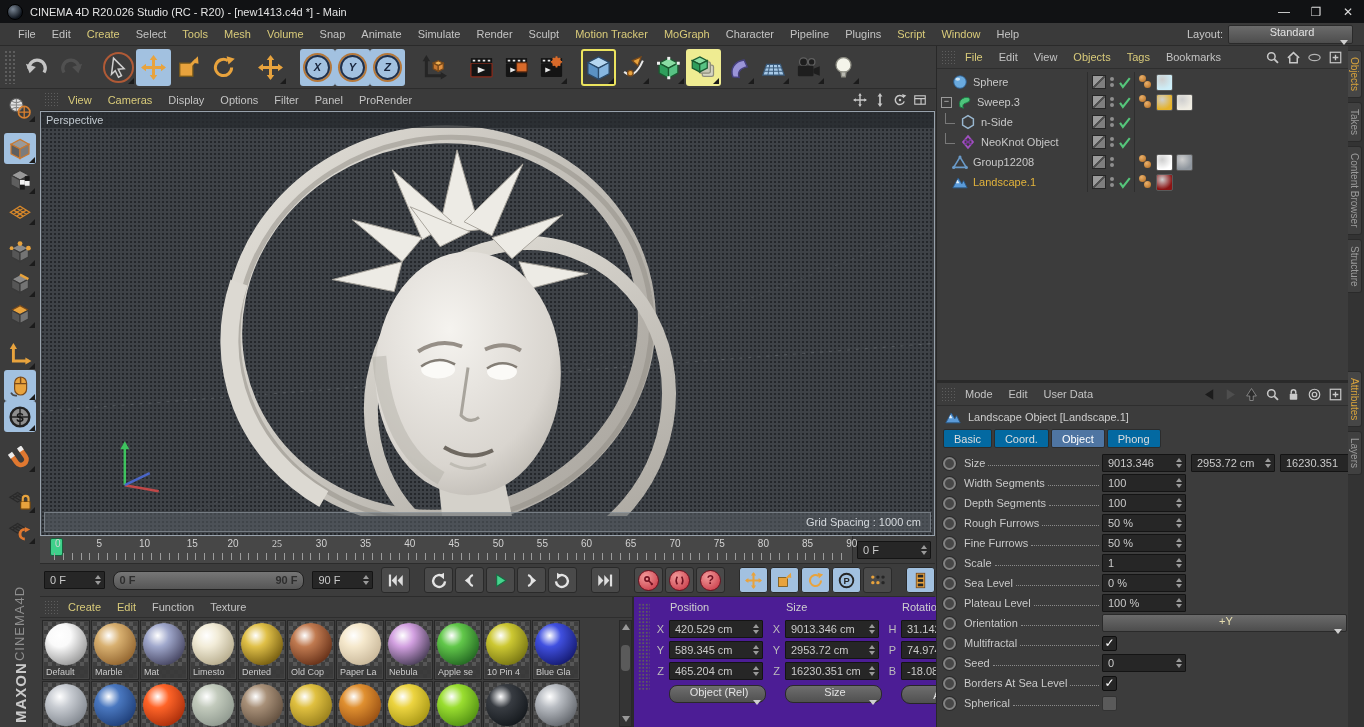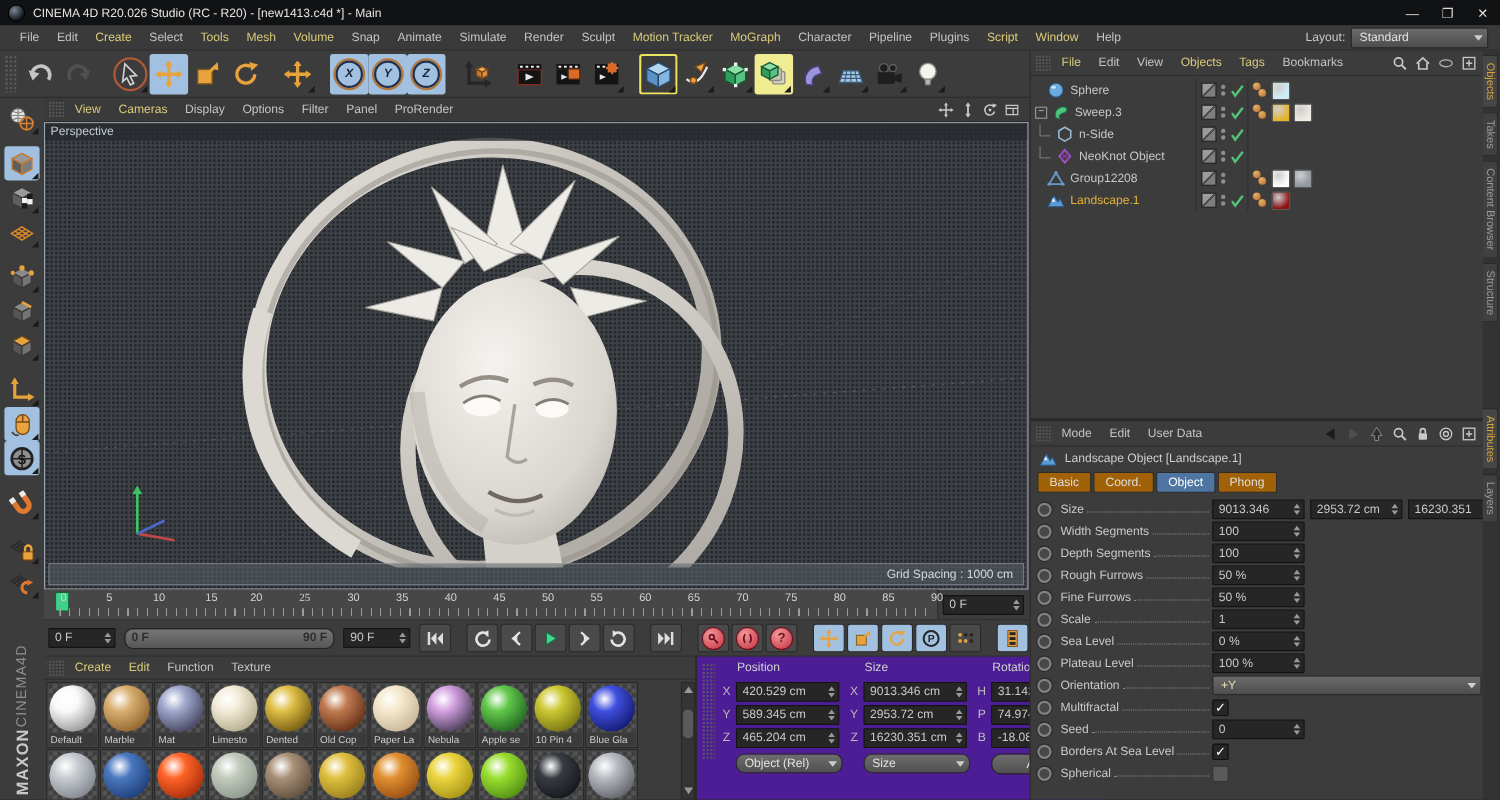--- a/index.html
+++ b/index.html
@@ -17,21 +17,21 @@
   .wbtns{margin-left:auto;display:flex;height:23px;}
   .wbtn{width:32px;height:23px;display:flex;align-items:center;justify-content:center;color:#ddd;font-size:12px;}
 
   
   .menubar{position:absolute;left:0;top:23px;width:1364px;height:23px;background:#3a3a3a;
            border-bottom:1px solid #2a2a2a;display:flex;align-items:center;padding-left:10px;box-sizing:border-box;}
   .mi{padding:0 8px;color:#c4c4c4;white-space:nowrap;}
   .mi.accent{color:#d9cb7a;}
   .layoutbox{margin-left:auto;display:flex;align-items:center;gap:5px;padding-right:6px;}
   .dd{display:flex;align-items:center;background:linear-gradient(#6b6b6b,#4d4d4d);
-      border:1px solid #2a2a2a;border-radius:2px;height:17px;padding:0 4px 0 7px;color:#e2e2e2;}
+      border:1px solid #2a2a2a;border-radius:2px;height:17px;padding:0 4px 0 7px;color:#e2e2e2;flex-direction:column;}
   .dd .arr{margin-left:auto;width:0;height:0;border:4px solid transparent;border-top:5px solid #cfcfcf;transform:translateY(2px);}
   .dd-layout{width:112px;}
 
   
   .toolbar{position:absolute;left:0;top:46px;width:1364px;height:43px;background:#3c3c3c;
            border-bottom:1px solid #2c2c2c;display:flex;align-items:center;padding-left:4px;box-sizing:border-box;}
   .hgrip{width:11px;height:34px;margin-right:4px;flex:none;
          background:radial-gradient(#5d5d5d 1px,transparent 1.2px);background-size:4px 4px;}
   .tb{position:relative;width:35px;height:37px;border-radius:3px;display:flex;align-items:center;
       justify-content:center;flex:none;}
@@ -183,21 +183,21 @@
   .tagdots i{position:absolute;width:7px;height:7px;border-radius:50%;
              background:radial-gradient(circle at 35% 30%,#eab06a,#b06a20);}
   .tagdots i:first-child{left:0;top:0;}
   .tagdots i:last-child{left:5px;top:6px;}
   .thumb{width:17px;height:17px;border-radius:2px;border:1px solid #5a5a5a;flex:none;box-sizing:border-box;}
 
   .am{flex:1;display:flex;flex-direction:column;min-height:0;}
   .amtitle{height:22px;display:flex;align-items:center;gap:6px;padding-left:7px;flex:none;color:#cdcdcd;}
   .amtitle .oicon{margin:0;}
   .amtabs{display:flex;gap:2px;padding:1px 0 3px 6px;flex:none;}
-  .atab{height:17px;padding:0 10px;background:#a16207;border:1px solid #2c2c2c;border-radius:2px;
+  .atab{height:17px;padding:0 10px;background:#0369a1;border:1px solid #2c2c2c;border-radius:2px;
         display:flex;align-items:center;color:#dedede;}
   .atab.active{background:#4f75a2;color:#fff;}
   .asection{height:17px;background:#2f2f2f;border-top:1px solid #242424;border-bottom:1px solid #242424;
             display:flex;align-items:center;padding-left:8px;font-weight:bold;color:#e3e3e3;flex:none;}
   .arows{flex:1;overflow:hidden;padding-top:2px;}
   .arow{display:flex;align-items:center;height:20px;padding-left:6px;}
   .rad{width:9px;height:9px;border-radius:50%;background:#474747;border:2px solid #828282;
        box-shadow:0 0 0 1px #2b2b2b;flex:none;}
   .lblzone{width:138px;display:flex;align-items:flex-end;margin-left:8px;flex:none;overflow:hidden;}
   .alabel{white-space:nowrap;color:#c9c9c9;}

